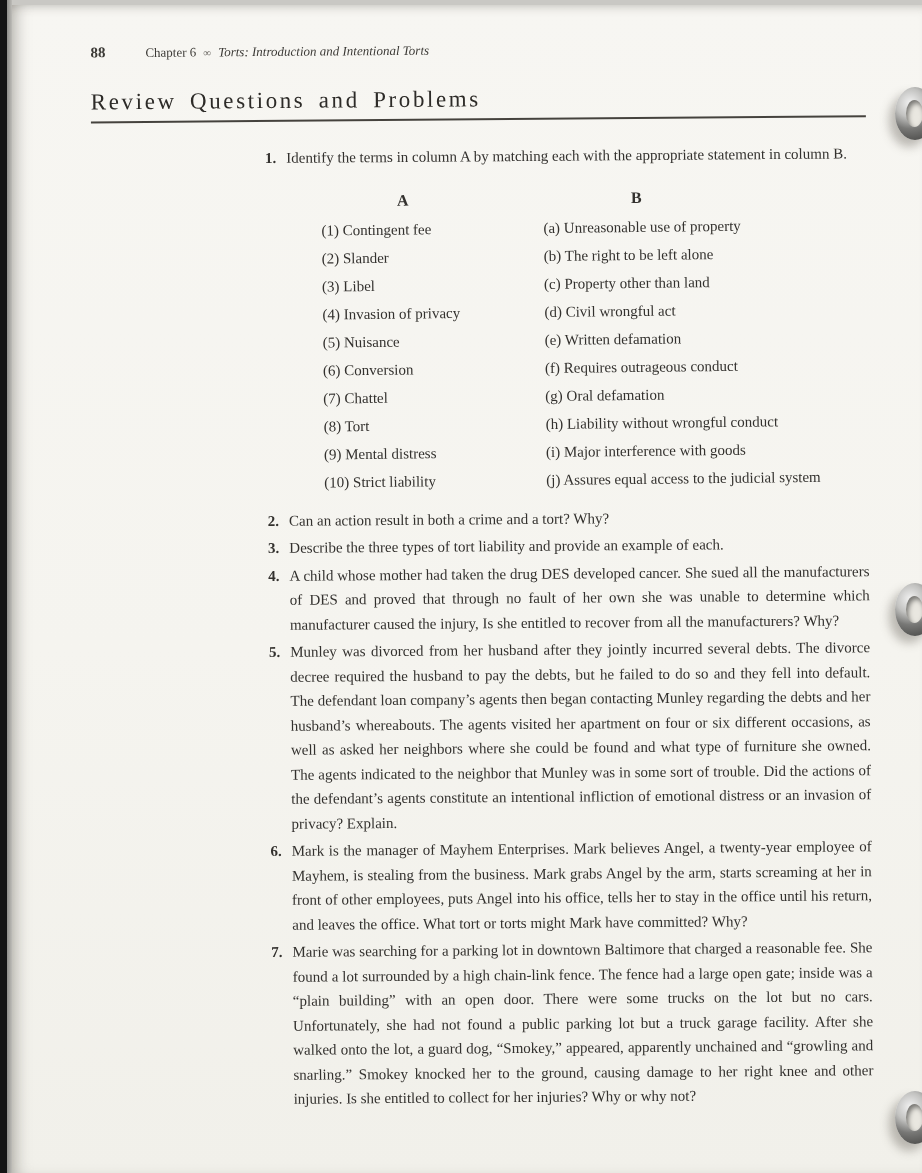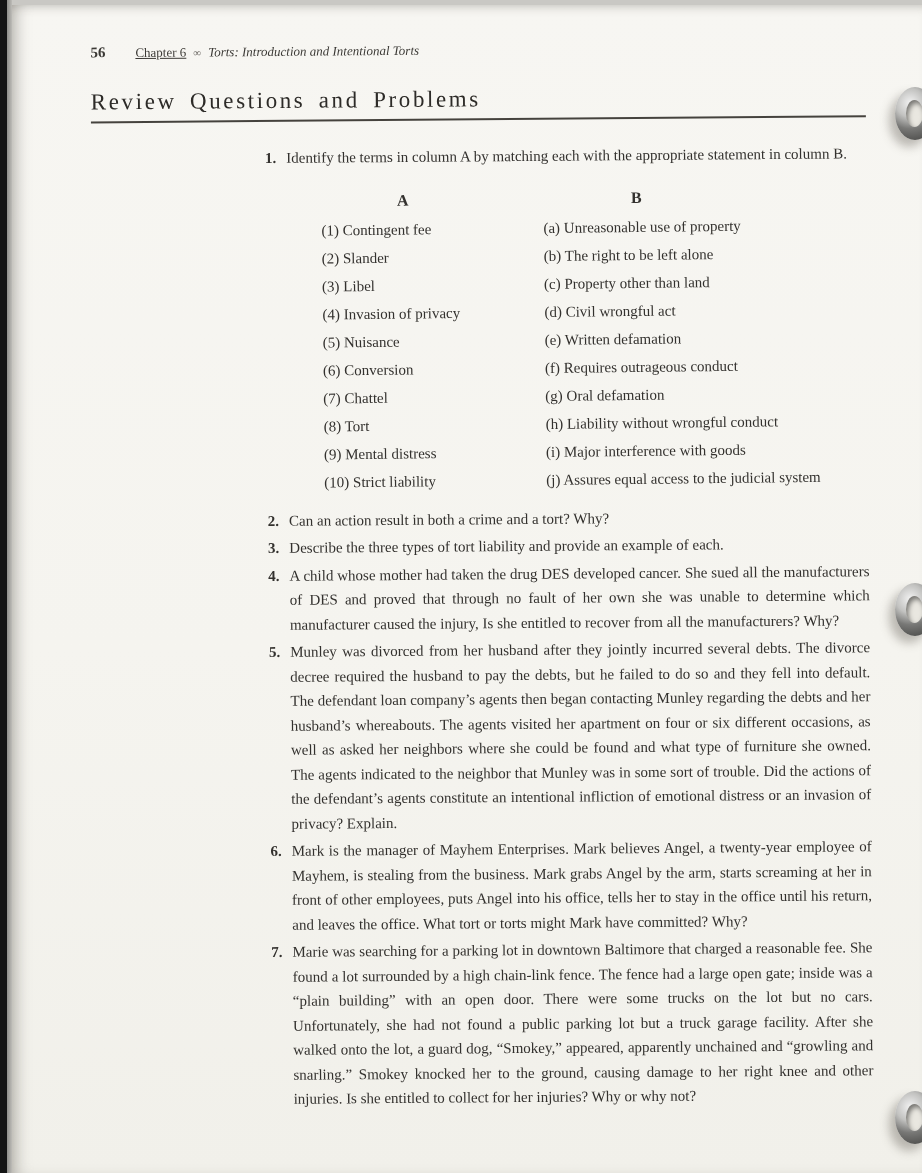--- a/index.html
+++ b/index.html
@@ -28,21 +28,21 @@
     position:relative;
     padding:36px 57px 0 78px;
     color:#33312e;
     font-size:15px;line-height:24.5px;
     transform:rotate(-0.45deg);
     transform-origin:0 0;
   }
   
   .pg-header{display:flex;align-items:baseline;font-size:13px;color:#3c3a36;}
   .pg-num{font-weight:bold;font-size:15px;}
-  .chapter-label{margin-left:30px;text-decoration:underline;}
+  .chapter-label{margin-left:40px;}
   .ornament{margin:0 7px;font-size:11px;color:#6a6762;}
   .chapter-title{font-style:italic;}
   
   .section-title{
     margin:24px 0 0 0;
     font-weight:normal;
     font-size:23px;
     letter-spacing:2.6px;
     word-spacing:5px;
     color:#2d2b28;
@@ -83,21 +83,21 @@
 <body>
 
 <div class="scene">
   <div class="spine"></div>
   <div class="spine-gap"></div>
 
   <div class="page">
     <div class="content">
 
       <div class="pg-header">
-        <span class="pg-num">56</span>
+        <span class="pg-num">88</span>
         <span class="chapter-label">Chapter 6</span>
         <span class="ornament">∞</span>
         <span class="chapter-title">Torts: Introduction and Intentional Torts</span>
       </div>
 
       <h1 class="section-title">Review Questions and Problems</h1>
 
       <div class="questions">
           <div class="question">
             <span class="q-num">1.</span>

